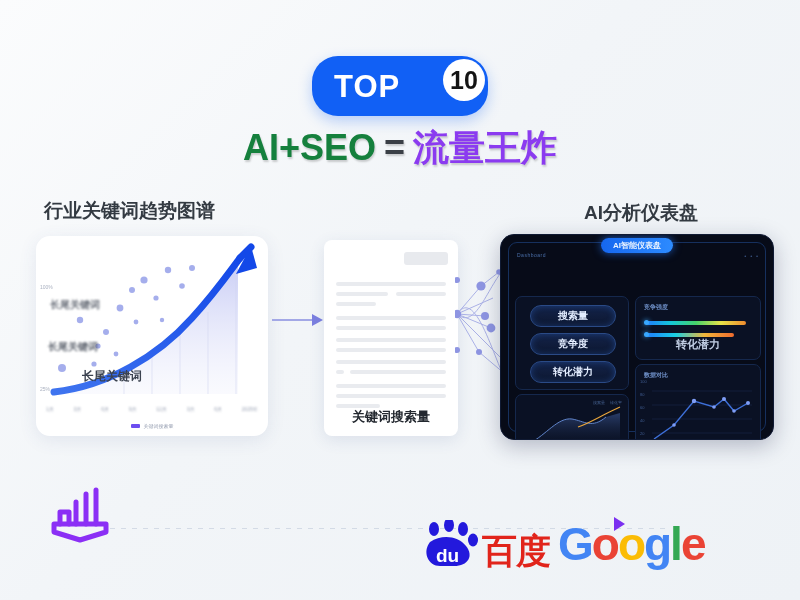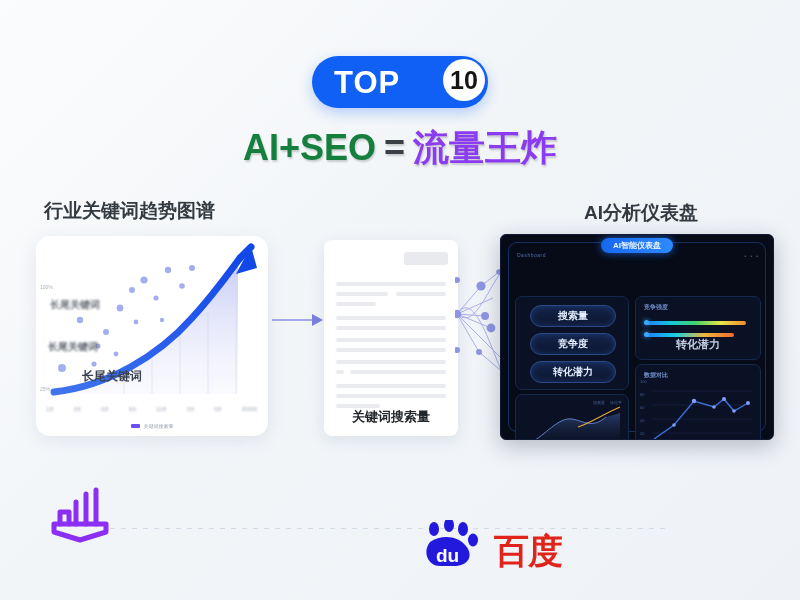--- a/index.html
+++ b/index.html
@@ -6,21 +6,21 @@
   body{
     width:800px;height:600px;overflow:hidden;
     font-family:"Liberation Sans","DejaVu Sans",sans-serif;
     background:linear-gradient(135deg,#fbfcfd 0%,#f2f5f8 45%,#eef2f6 100%);
     position:relative;
   }
   .stage{position:absolute;inset:0;}
 
   
   .top-badge{
-    position:absolute;left:312px;top:56px;width:176px;height:52px;
+    position:absolute;left:312px;top:56px;width:176px;height:60px;
     background:#1160f5;border-radius:26px;
     box-shadow:0 5px 14px rgba(17,96,245,.28);
     display:flex;align-items:center;justify-content:flex-start;
   }
   .top-badge .word{
     color:#ffffff;font-size:31px;font-weight:bold;letter-spacing:1px;
     margin-left:22px;line-height:1;
   }
   .top-badge .num-circle{
     position:absolute;right:3px;top:3px;width:42px;height:42px;border-radius:50%;
@@ -87,21 +87,21 @@
     position:absolute;left:0;right:0;bottom:10px;text-align:center;
     font-size:13px;font-weight:bold;color:#23282f;white-space:nowrap;
   }
 
   
   .nodes{position:absolute;left:455px;top:258px;}
 
   
   .dash{
     position:absolute;left:500px;top:234px;width:272px;height:204px;
-    background:#070b18;border-radius:6px;
+    background:#070b18;border-radius:14px;
     box-shadow:0 6px 22px rgba(20,30,70,.28);
     border:1px solid #101a33;overflow:hidden;
   }
   .dash-inner{position:absolute;inset:7px;border:1px solid #16305e;border-radius:9px;}
   .dash-title{
     position:absolute;left:50%;top:3px;transform:translateX(-50%);
     background:linear-gradient(90deg,#1667ef,#2d8bff);border-radius:9px;
     padding:2px 12px;font-size:8px;color:#eaf3ff;font-weight:bold;white-space:nowrap;
     box-shadow:0 0 8px rgba(35,120,255,.7);
   }
@@ -143,21 +143,21 @@
     font-size:28px;font-weight:bold;color:#15181d;white-space:nowrap;
   }
   .dotted{
     position:absolute;left:110px;top:528px;width:560px;height:1px;
     background:repeating-linear-gradient(90deg,#c9d2e0 0 5px,transparent 5px 11px);
     opacity:.75;
   }
   .bi-icon{position:absolute;left:44px;top:484px;width:82px;height:64px;}
 
   .logos{position:absolute;left:420px;top:520px;display:flex;align-items:center;gap:8px;}
-  .baidu{display:flex;align-items:flex-end;gap:12px;}
+  .baidu{display:flex;align-items:flex-end;gap:0;}
   .baidu-text{font-size:35px;font-weight:bold;color:#e1241b;line-height:1;letter-spacing:-1px;}
   .google{font-size:46px;line-height:1;font-weight:bold;letter-spacing:-2px;position:relative;}
   .google .b{color:#4285f4;} .google .r{color:#ea4335;}
   .google .y{color:#fbbc05;} .google .g{color:#34a853;}
   .gplay{position:absolute;left:56px;top:-4px;width:0;height:0;
     border-left:11px solid #7a2ff0;border-top:7px solid transparent;border-bottom:7px solid transparent;}
 </style>
 </head>
 <body>
 
@@ -394,15 +394,19 @@
           <ellipse cx="14" cy="9" rx="5" ry="7"></ellipse>
           <ellipse cx="29" cy="5" rx="5" ry="7"></ellipse>
           <ellipse cx="43" cy="9" rx="5" ry="7"></ellipse>
           <ellipse cx="53" cy="20" rx="5" ry="6.5"></ellipse>
           <path d="M10,22 C22,14 38,16 46,26 C54,36 48,46 34,46 L20,46 C8,46 2,32 10,22 Z"></path>
         </g>
         <text x="16" y="42" font-family="'Liberation Sans',sans-serif" font-size="19" font-weight="bold" fill="#ffffff">du</text>
       </svg>
       <span class="baidu-text">百度</span>
     </div>
+    <div class="google">
+      <span class="gplay"></span>
+      <span class="b">G</span><span class="r">o</span><span class="y">o</span><span class="b">g</span><span class="g">l</span><span class="r">e</span>
+    </div>
   </div>
 
 </div>
 
 </body></html>

